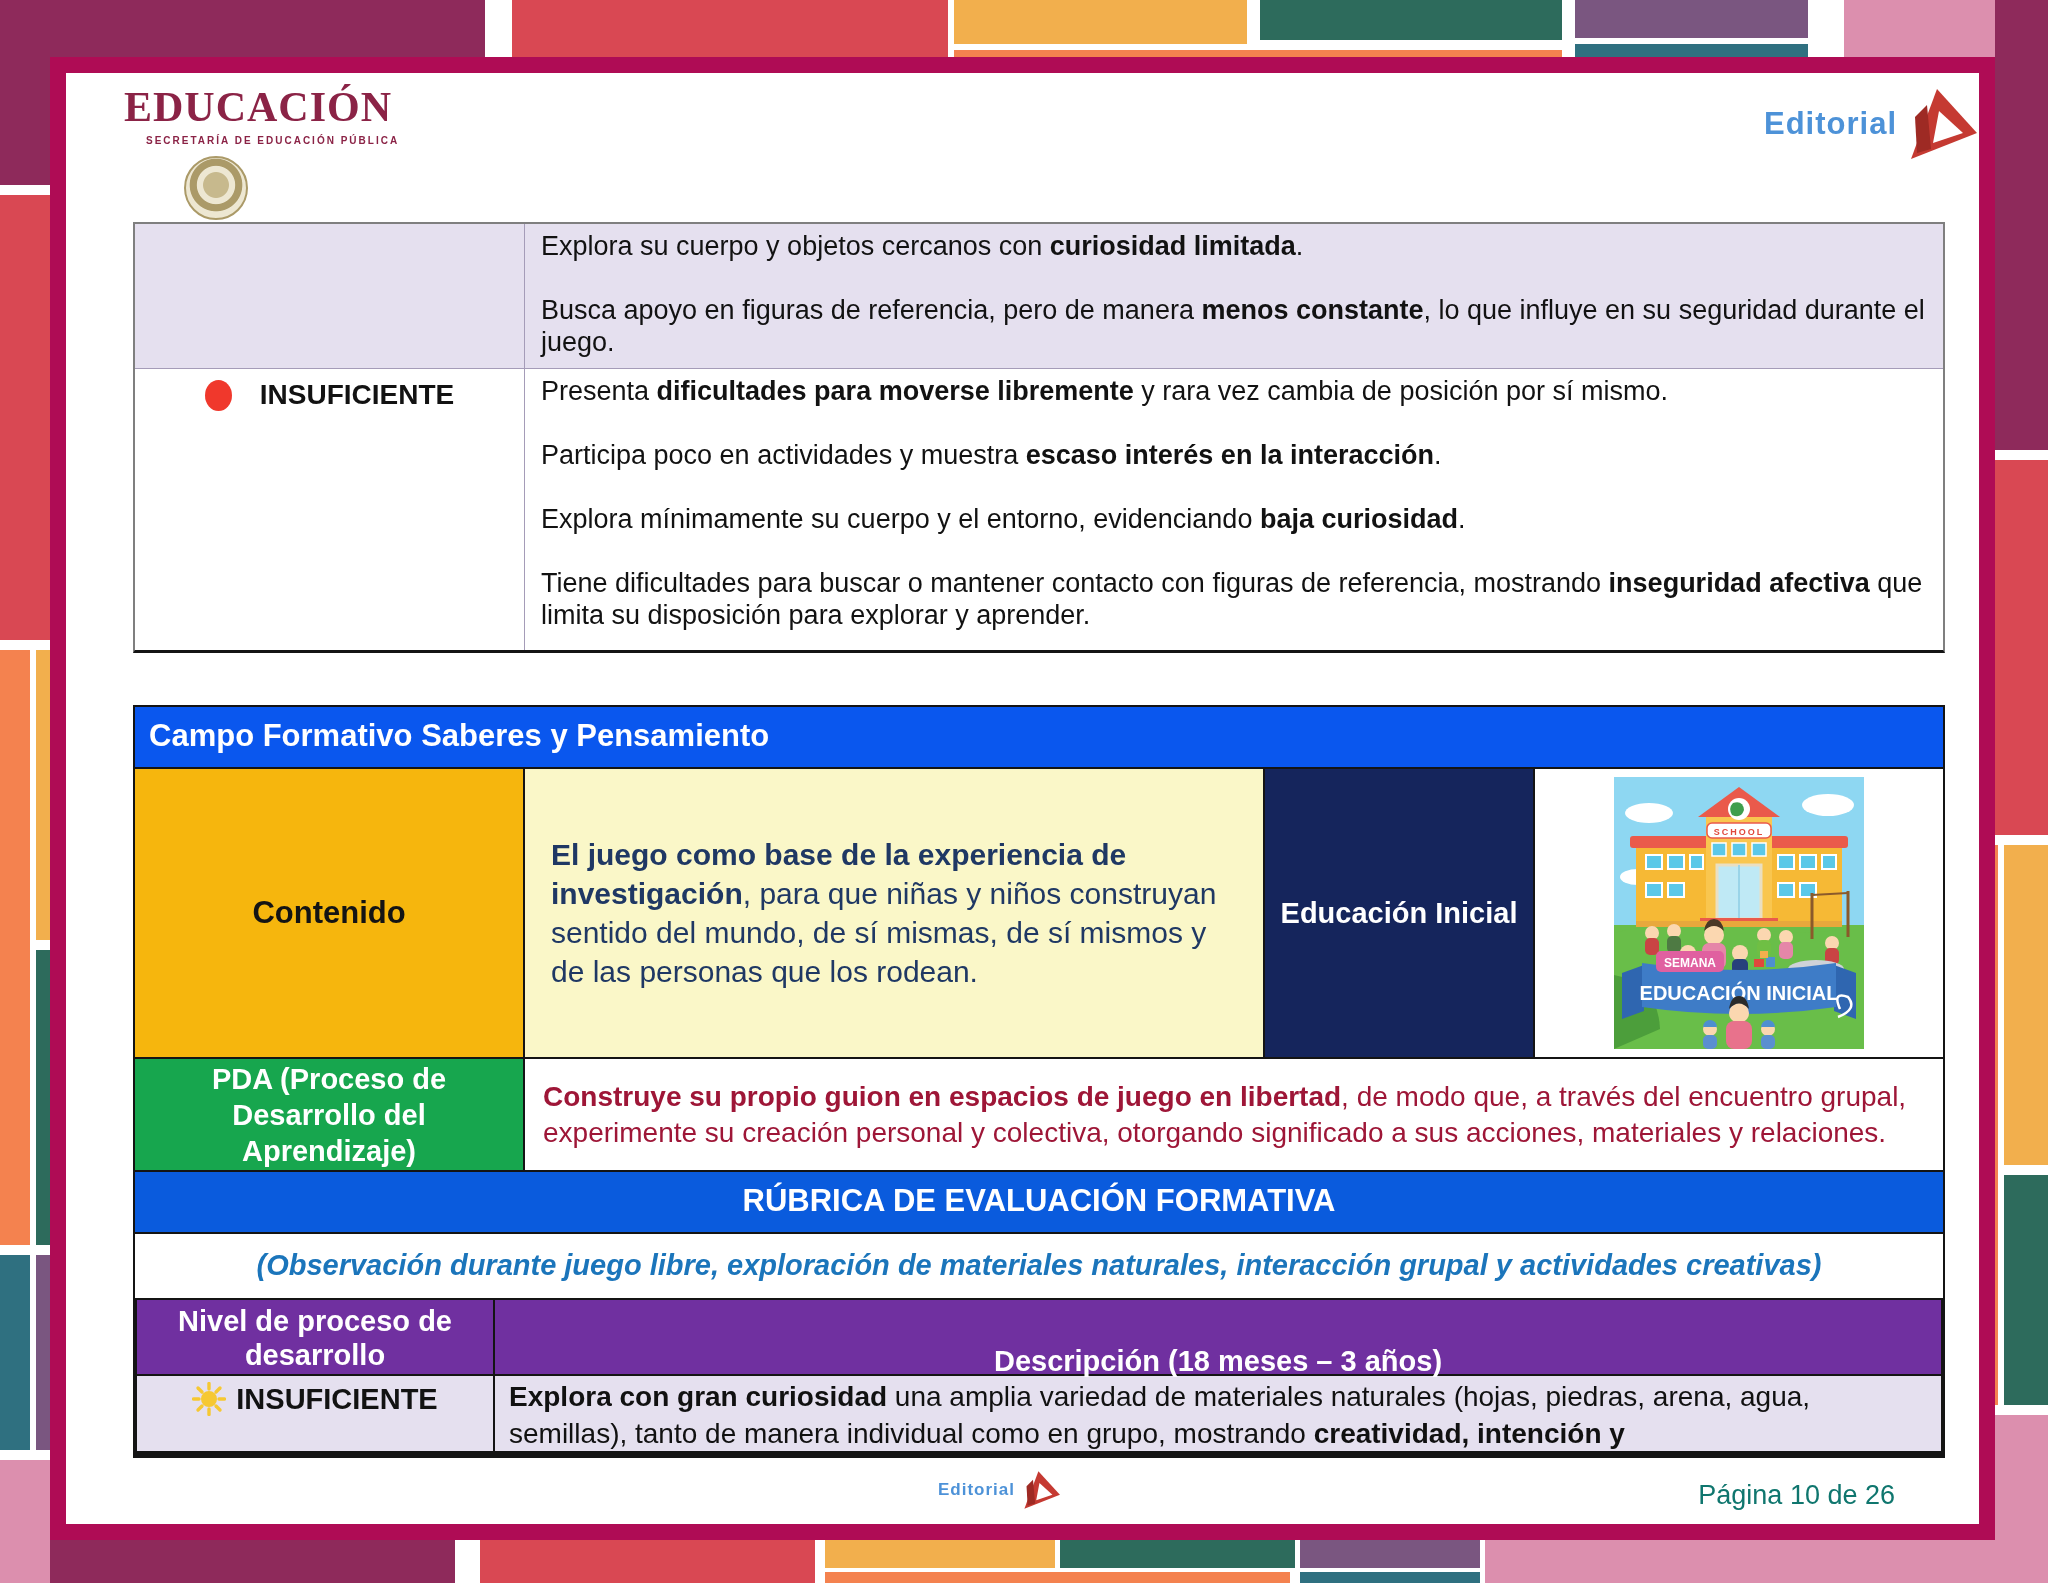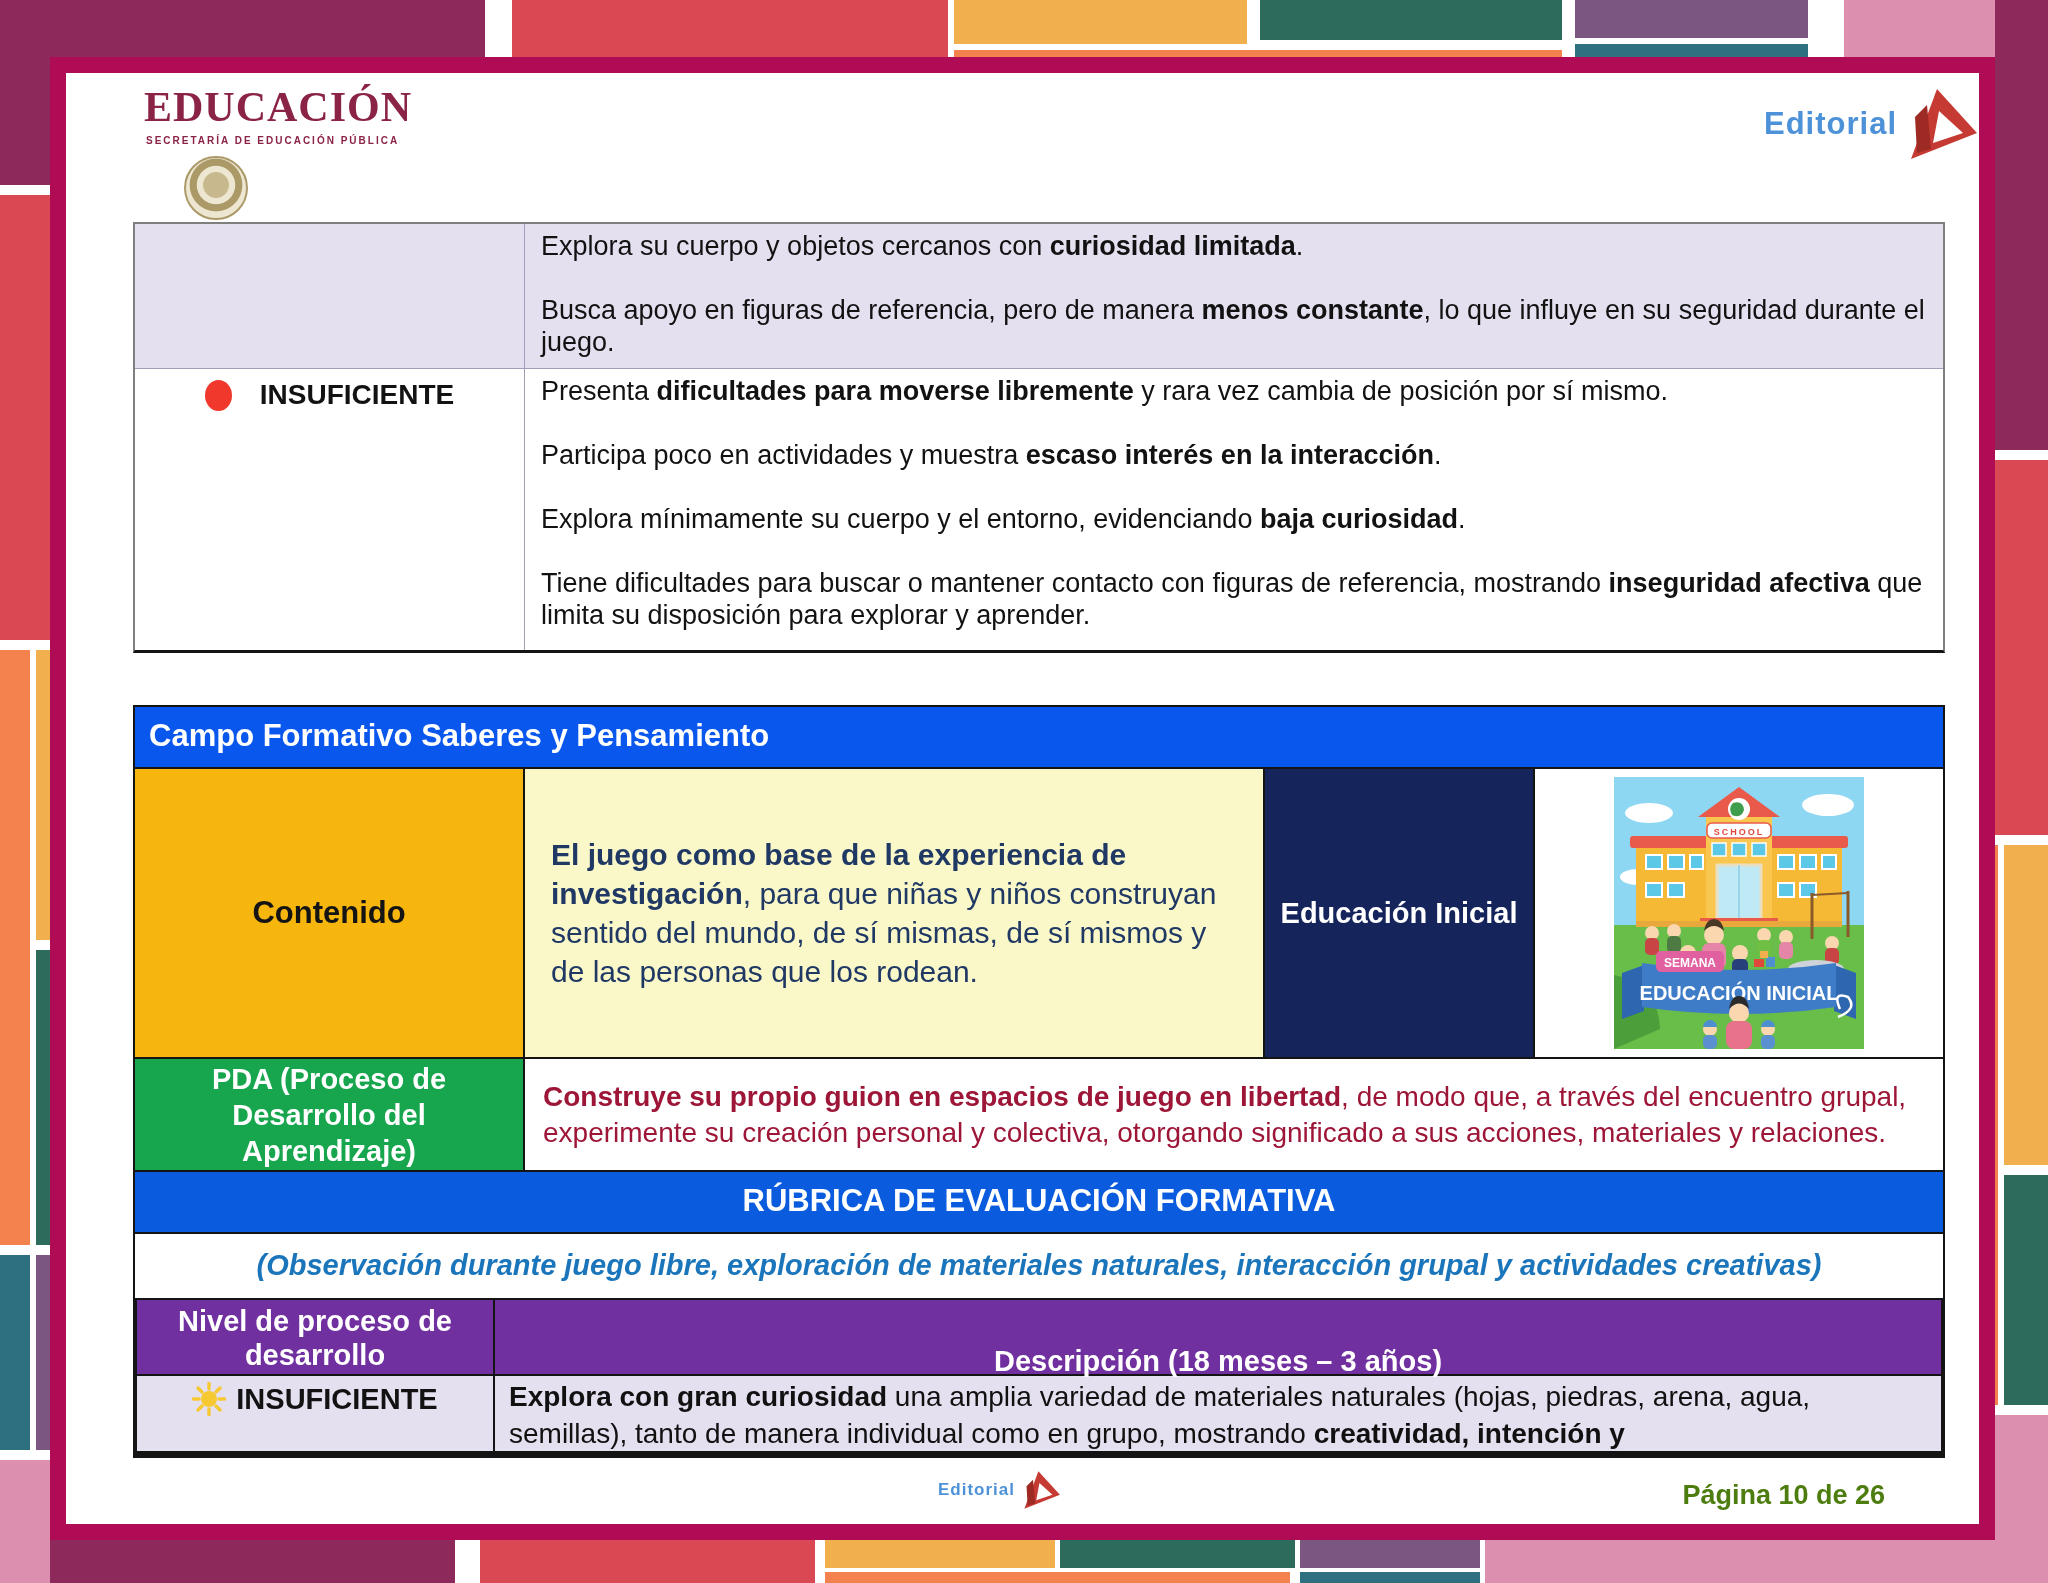--- a/index.html
+++ b/index.html
@@ -4,21 +4,21 @@
 <style>
   html,body{margin:0;padding:0;background:#fff;font-family:"Liberation Sans",sans-serif;}
   #stage{position:relative;width:2048px;height:1583px;overflow:hidden;background:#fff;}
   .tile{position:absolute;}
   
   .page{position:absolute;left:50px;top:57px;width:1945px;height:1483px;box-sizing:border-box;
         border:16px solid #AF0C55;background:#fff;z-index:2;}
   .page-inner{position:relative;width:100%;height:100%;}
   
   .sep-logo{position:absolute;left:58px;top:10px;color:#8B2346;}
-  .sep-title{font-family:"Liberation Serif",serif;font-weight:bold;font-size:42px;letter-spacing:1px;margin-left:20px;}
+  .sep-title{font-family:"Liberation Serif",serif;font-weight:bold;font-size:42px;letter-spacing:1px;}
   .sep-sub{font-size:10px;font-weight:bold;letter-spacing:2px;margin:4px 0 0 22px;}
   .sep-seal{width:60px;height:60px;margin:10px 0 0 60px;border-radius:50%;border:2px solid #AB9A68;
             background:radial-gradient(circle at 50% 45%, #C7B98D 0 28%, #EDE7D2 30% 42%, #AB9A68 44% 58%, #EDE7D2 60%);}
   .ed-logo{position:absolute;display:flex;align-items:center;}
   .ed-logo.top{left:1698px;top:14px;}
   .ed-text{color:#4D92D8;font-weight:bold;font-size:31px;letter-spacing:1px;margin-right:4px;}
   .ed-logo.footer{left:872px;top:1396px;}
   .ed-logo.footer .ed-text{font-size:17px;}
   
   .table1{position:absolute;left:67px;top:149px;width:1812px;box-sizing:border-box;
@@ -58,21 +58,21 @@
   .rub-table{border:2px solid #141414;border-bottom:3px solid #141414;}
   .rub-head{display:flex;background:#7030A0;color:#fff;font-weight:bold;font-size:29px;text-align:center;height:74px;}
   .rub-h1{width:358px;flex:none;border-right:2px solid #141414;box-sizing:border-box;line-height:34px;padding-top:4px;}
   .rub-h2{flex:1;line-height:34px;padding-top:4px;margin-top:40px;}
   .rub-row{display:flex;background:#E5E0EF;border-top:2px solid #141414;height:75px;}
   .rub-c1{width:358px;flex:none;border-right:2px solid #141414;box-sizing:border-box;
           display:flex;justify-content:center;align-items:flex-start;padding-top:6px;}
   .rub-c2{flex:1;font-size:28px;line-height:37px;padding:2px 14px;color:#111;overflow:hidden;}
   .sun-wrap{display:flex;align-items:center;gap:10px;font-weight:bold;font-size:29px;color:#121212;}
   
-  .page-number{position:absolute;right:94px;top:1407px;font-size:27px;color:#4d7c0f;font-weight:bold;}
+  .page-number{position:absolute;right:84px;top:1407px;font-size:27px;color:#0f766e;}
   b{font-weight:bold;}
 </style>
 </head>
 <body>
 
 <div id="stage">
 
   <div>
     <div class="tile" style="left:0;top:0;width:485px;height:185px;background:#8E2A5B"></div>
     <div class="tile" style="left:512px;top:0;width:436px;height:60px;background:#D94853"></div>

